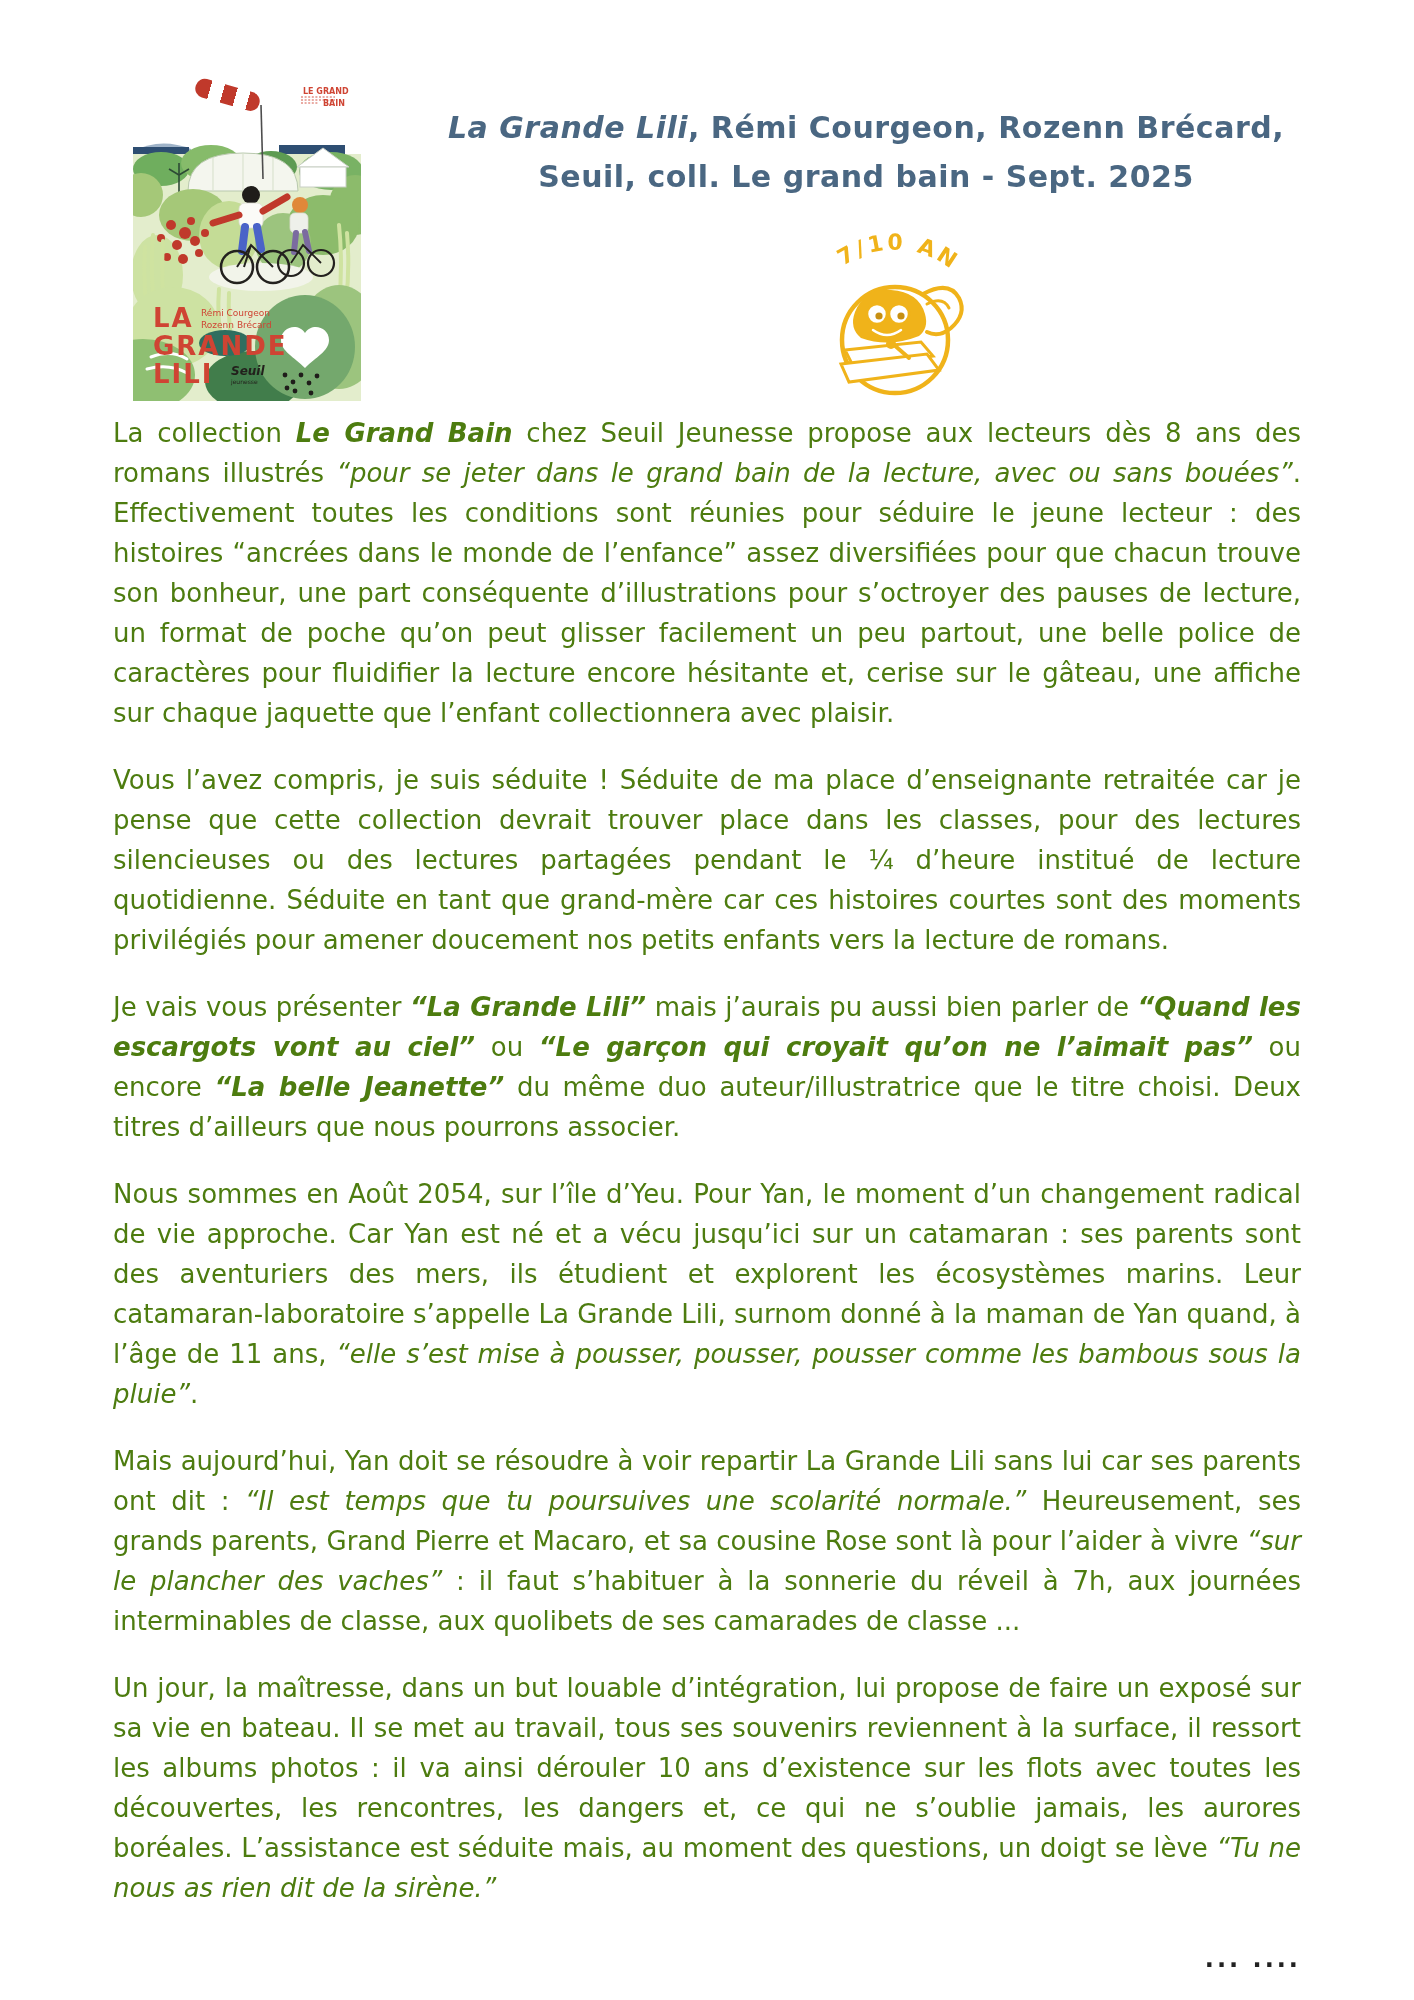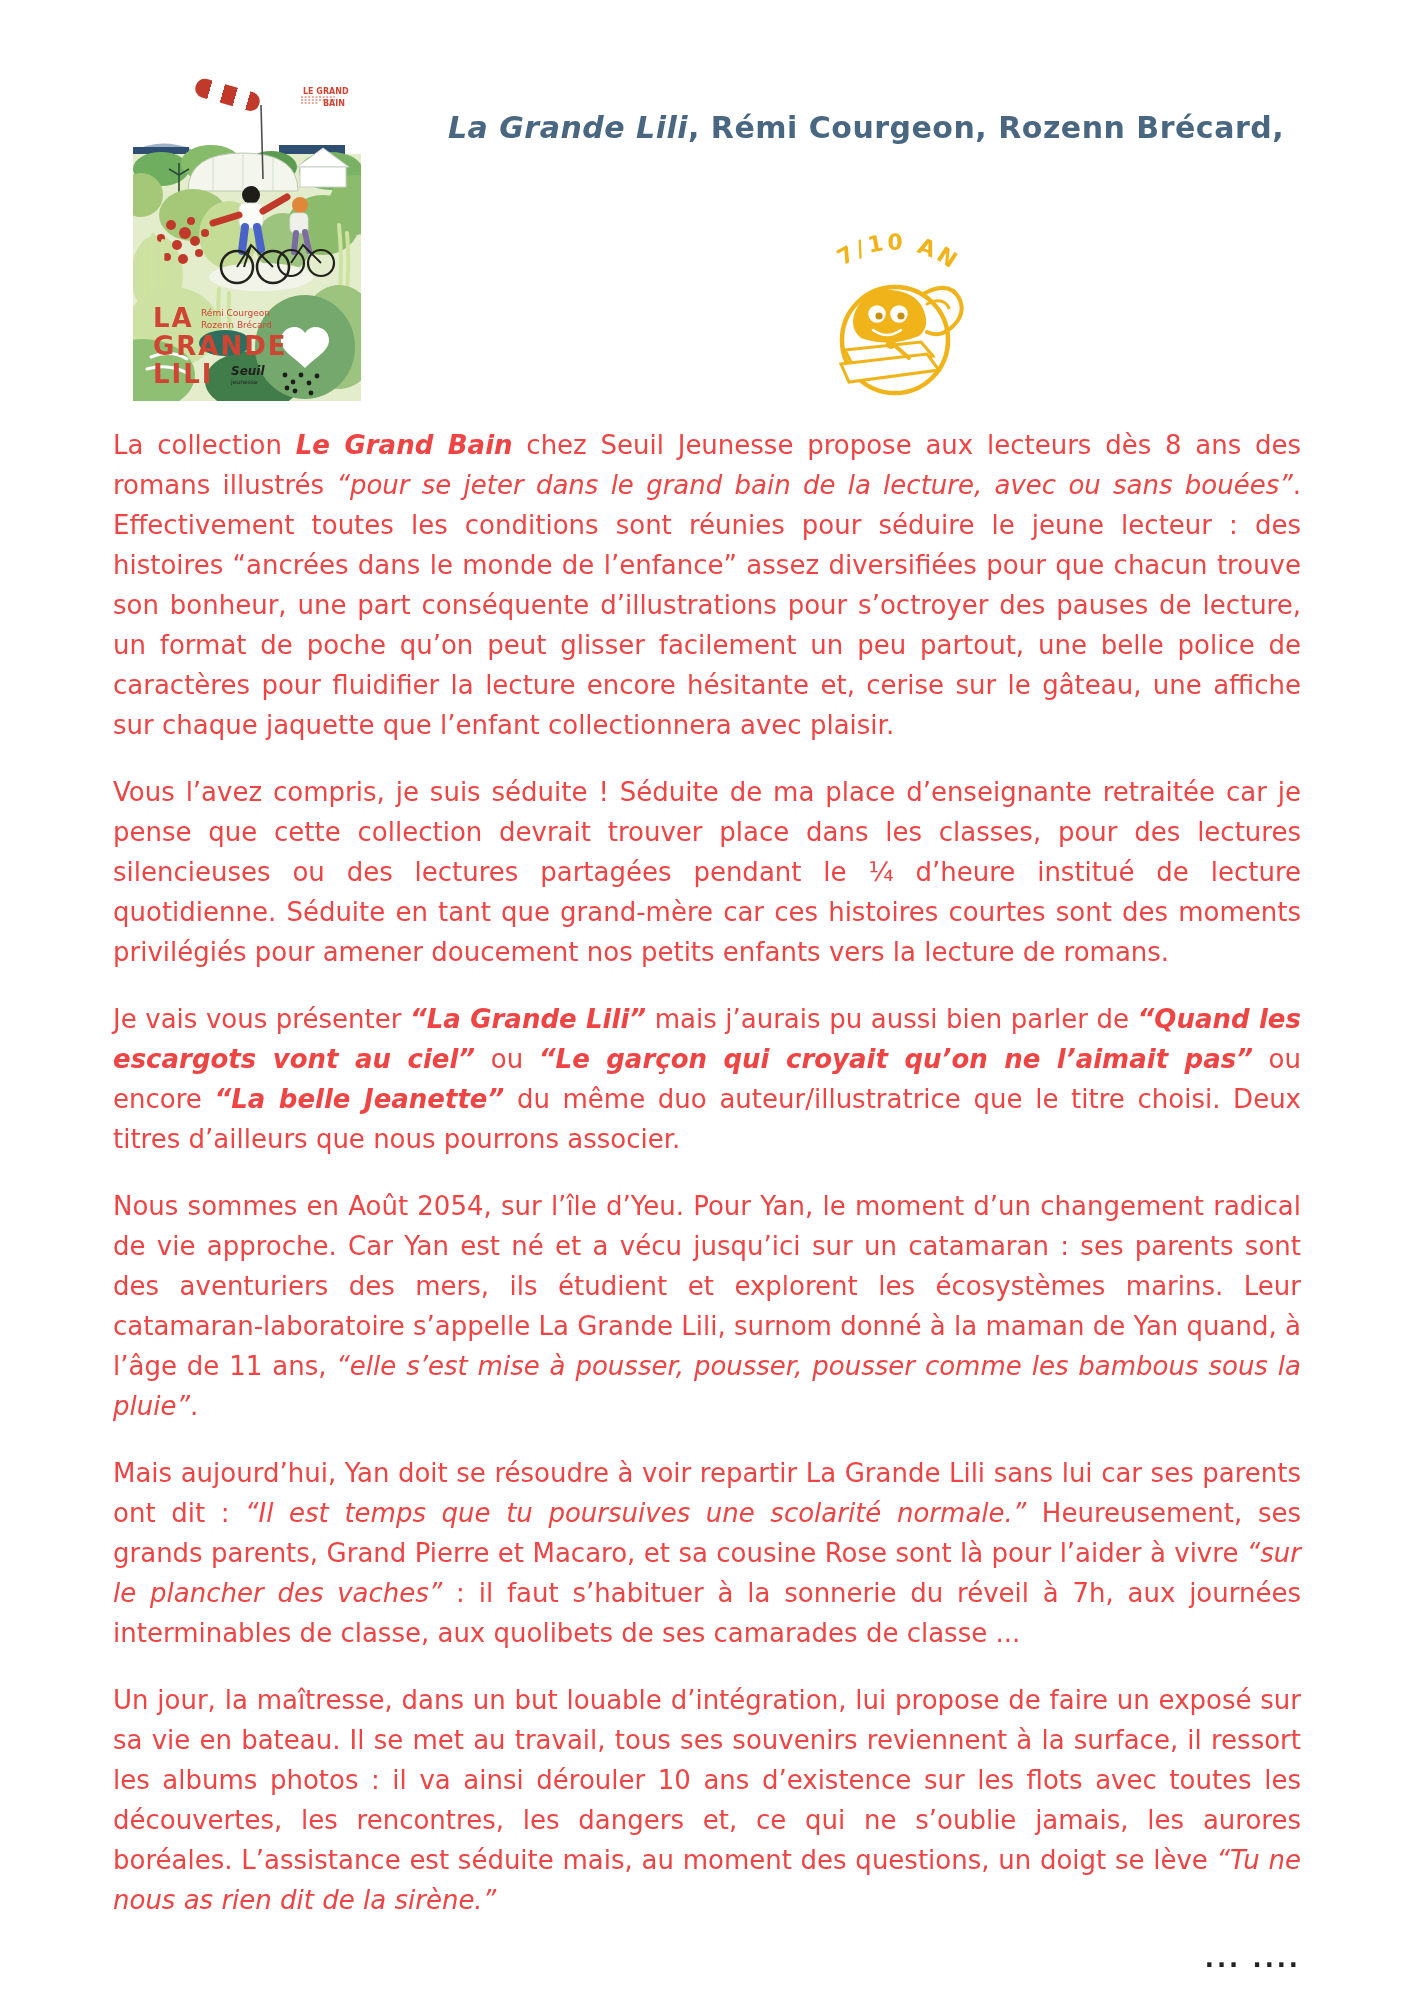--- a/index.html
+++ b/index.html
@@ -14,21 +14,21 @@
   .title{
     position:absolute;left:363px;top:74px;width:1006px;
     text-align:center;font-weight:bold;font-size:30px;line-height:49px;
     letter-spacing:.5px;
   }
   .title .t-italic{font-style:italic;}
   .badge-wrap{position:absolute;left:793px;top:203px;width:204px;height:176px;}
   .badge-wrap svg{display:block;width:100%;height:100%;}
   .badge-arc{font-weight:bold;font-size:22px;letter-spacing:3px;}
   
-  .content{position:absolute;left:113px;top:396px;width:1188px;color:#ef4444;}
+  .content{position:absolute;left:113px;top:384px;width:1188px;color:#4d7c0f;}
   .content p{
     font-size:26px;line-height:40px;margin:0 0 27px 0;text-align:justify;
   }
   .s-n{}
   .s-i{font-style:italic;}
   .s-bi{font-style:italic;font-weight:bold;}
   .footer-marks{
     position:absolute;left:113px;top:1916px;width:1188px;text-align:right;
     font-size:24px;font-weight:bold;letter-spacing:3px;color:#222;
   }
@@ -188,20 +188,21 @@
       </g>
       <g fill="#22201c">
         <text x="98" y="300" font-size="12" font-style="italic" font-weight="bold">Seuil</text>
         <text x="98" y="309" font-size="6">jeunesse</text>
       </g>
     </svg>
   </div>
 
   <div class="title" style="color:#4a6782">
     <div class="title-line"><span class="t-italic">La Grande Lili</span><span>, Rémi Courgeon, Rozenn Brécard,</span></div>
+    <div class="title-line">Seuil, coll. Le grand bain - Sept. 2025</div>
   </div>
 
   <div class="badge-wrap">
     <svg viewBox="0 0 204 176" xmlns="http://www.w3.org/2000/svg">
       <circle cx="102" cy="108" r="53" fill="none" stroke="#f0b31a" stroke-width="4.5"></circle>
       <path id="badgeArc" d="M 50,34 A 90,90 0 0 1 160,39" fill="none"></path>
       <text class="badge-arc" fill="#f0b31a">
         <textPath href="#badgeArc">7/10 ANS</textPath>
       </text>
 

